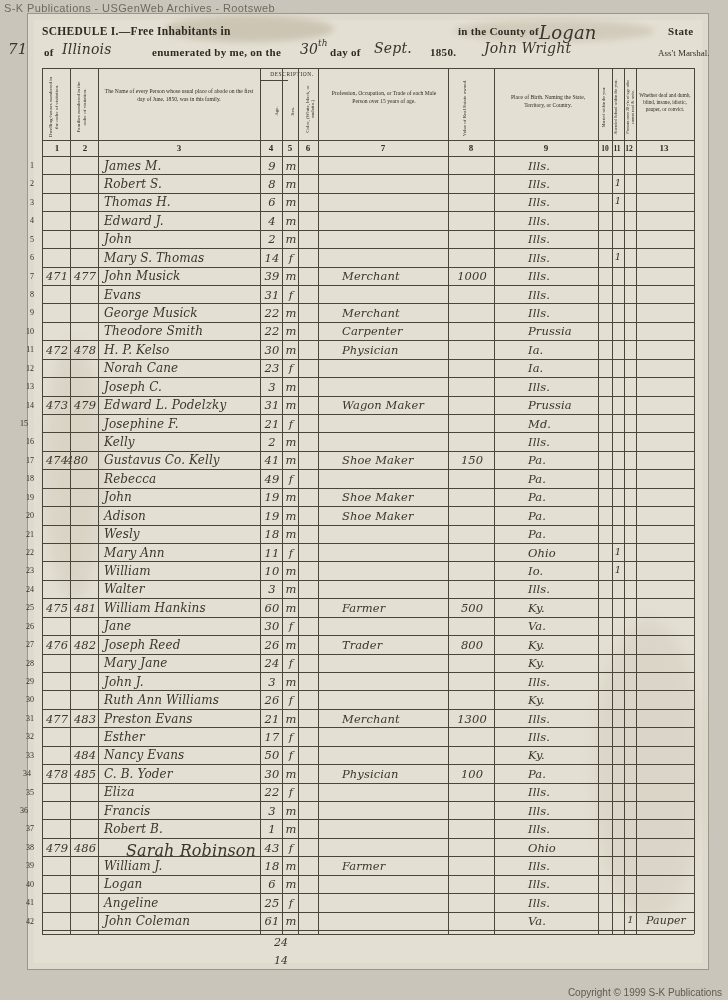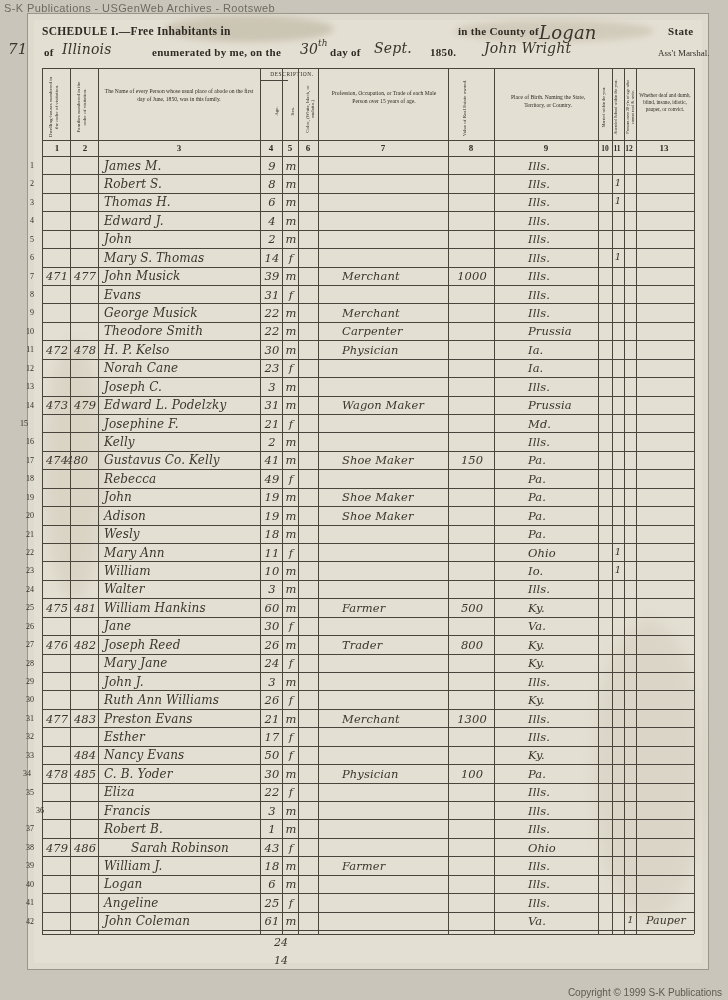--- a/index.html
+++ b/index.html
@@ -511,38 +511,38 @@
             <div class="cell" style="position: absolute; left: 486px; width: 66px; top: 698.79px; text-align: left; font-size: 11.5px;">Pa.</div>
             <div class="rule hline" style="top: 733.05px;"></div>
             <div style="position: absolute; left: 0px; top: 714.62px; width: 652px; height: 18.43px;"></div>
             <div class="rownum" style="left: -22px; top: 719.62px; text-align: right;">35</div>
             <div class="cell" style="position: absolute; left: 62px; width: 152px; top: 717.22px; text-align: left; font-size: 12px;">Eliza</div>
             <div class="cell" style="position: absolute; left: 220px; width: 20px; top: 717.22px; text-align: center;">22</div>
             <div class="cell" style="position: absolute; left: 242px; width: 14px; top: 717.22px; text-align: center;">f</div>
             <div class="cell" style="position: absolute; left: 486px; width: 66px; top: 717.22px; text-align: left; font-size: 11.5px;">Ills.</div>
             <div class="rule hline" style="top: 751.48px;"></div>
             <div style="position: absolute; left: 0px; top: 733.05px; width: 652px; height: 18.43px;"></div>
-            <div class="rownum" style="left: -22px; top: 738.05px; text-align: left; margin-left: 16px;">36</div>
+            <div class="rownum" style="left: -22px; top: 738.05px; text-align: left;">36</div>
             <div class="cell" style="position: absolute; left: 62px; width: 152px; top: 735.65px; text-align: left; font-size: 12px;">Francis</div>
             <div class="cell" style="position: absolute; left: 220px; width: 20px; top: 735.65px; text-align: center;">3</div>
             <div class="cell" style="position: absolute; left: 242px; width: 14px; top: 735.65px; text-align: center;">m</div>
             <div class="cell" style="position: absolute; left: 486px; width: 66px; top: 735.65px; text-align: left; font-size: 11.5px;">Ills.</div>
             <div class="rule hline" style="top: 769.91px;"></div>
             <div style="position: absolute; left: 0px; top: 751.48px; width: 652px; height: 18.43px;"></div>
             <div class="rownum" style="left: -22px; top: 756.48px; text-align: right;">37</div>
             <div class="cell" style="position: absolute; left: 62px; width: 152px; top: 754.08px; text-align: left; font-size: 12px;">Robert B.</div>
             <div class="cell" style="position: absolute; left: 220px; width: 20px; top: 754.08px; text-align: center;">1</div>
             <div class="cell" style="position: absolute; left: 242px; width: 14px; top: 754.08px; text-align: center;">m</div>
             <div class="cell" style="position: absolute; left: 486px; width: 66px; top: 754.08px; text-align: left; font-size: 11.5px;">Ills.</div>
             <div class="rule hline" style="top: 788.34px;"></div>
             <div style="position: absolute; left: 0px; top: 769.91px; width: 652px; height: 18.43px;"></div>
             <div class="rownum" style="left: -22px; top: 774.91px; text-align: right;">38</div>
             <div class="cell" style="position: absolute; left: 2px; width: 26px; top: 772.51px; text-align: center;">479</div>
             <div class="cell" style="position: absolute; left: 30px; width: 26px; top: 772.51px; text-align: center;">486</div>
-            <div class="cell" style="position: absolute; left: 62px; width: 152px; top: 772.51px; text-align: center; font-size: 12px;">Sarah Robinson</div>
+            <div class="cell" style="position: absolute; left: 62px; width: 152px; top: 772.51px; text-align: right; font-size: 16px;">Sarah Robinson</div>
             <div class="cell" style="position: absolute; left: 220px; width: 20px; top: 772.51px; text-align: center;">43</div>
             <div class="cell" style="position: absolute; left: 242px; width: 14px; top: 772.51px; text-align: center;">f</div>
             <div class="cell" style="position: absolute; left: 486px; width: 66px; top: 772.51px; text-align: left; font-size: 11.5px;">Ohio</div>
             <div class="rule hline" style="top: 806.77px;"></div>
             <div style="position: absolute; left: 0px; top: 788.34px; width: 652px; height: 18.43px;"></div>
             <div class="rownum" style="left: -22px; top: 793.34px; text-align: right;">39</div>
             <div class="cell" style="position: absolute; left: 62px; width: 152px; top: 790.94px; text-align: left; font-size: 12px;">William J.</div>
             <div class="cell" style="position: absolute; left: 220px; width: 20px; top: 790.94px; text-align: center;">18</div>
             <div class="cell" style="position: absolute; left: 242px; width: 14px; top: 790.94px; text-align: center;">m</div>
             <div class="cell" style="position: absolute; left: 300px; width: 104px; top: 790.94px; text-align: left;">Farmer</div>

